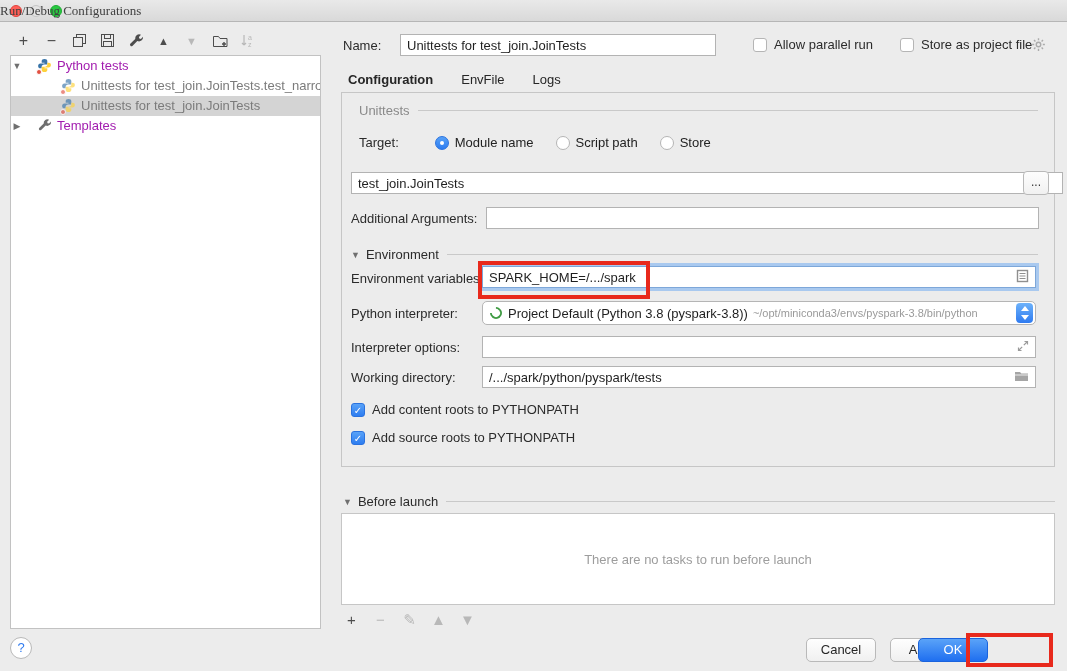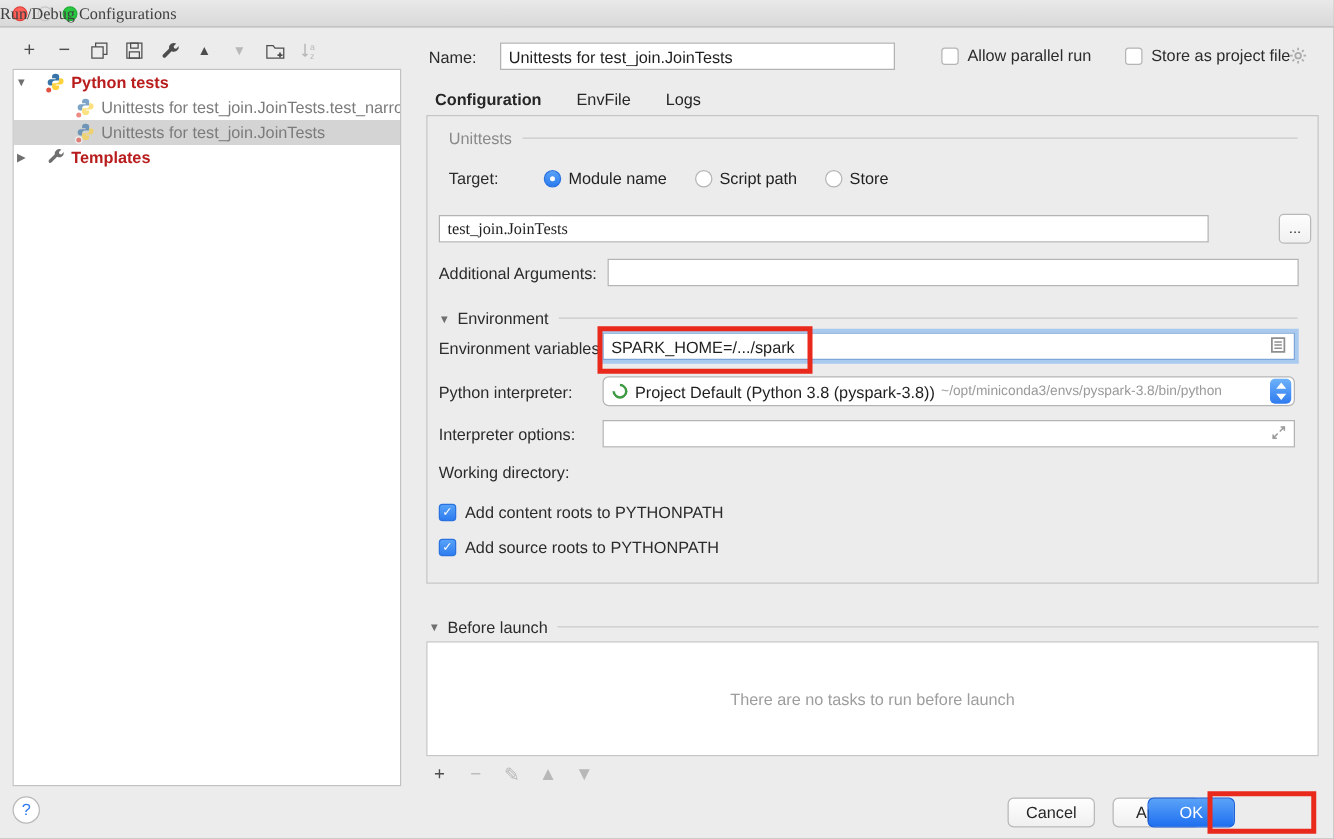--- a/index.html
+++ b/index.html
@@ -37,21 +37,21 @@
   }
   .tree-row { position:relative; height:20px; line-height:20px; white-space:nowrap;
               display:flex; align-items:center; overflow:hidden; }
   .tree-row.selected { background:#d4d4d4; }
   .tree-arrow { width:12px; text-align:center; font-size:9px; color:#6f6f6f; flex:0 0 12px; }
   .tree-ico { flex:0 0 16px; height:16px; position:relative; margin-right:4px; }
   .tree-ico svg { display:block; }
   .tree-ico .badge { position:absolute; left:-1px; bottom:-1px; width:6px; height:6px;
                      border-radius:50%; background:#e25041; border:1px solid #fff; }
   .tree-label { font-size:13px; }
-  .tree-row.group .tree-label { font-weight:bold; color:#b91c1c; }
+  .tree-row.group .tree-label { font-weight:normal; color:#a21caf; }
   .tree-row.child .tree-label { color:#7b7b7b; }
   .tree-row.child { padding-left:50px; }
   .tree-row.faded .tree-ico { opacity:.65; }
 
   
   .lbl { color:#2b2b2b; }
   .field {
     background:#fff; border:1px solid #b3b3b3; height:22px; font-size:13px;
     padding:0 6px; color:#1f1f1f; font-family:"Liberation Sans","DejaVu Sans",sans-serif;
   }
@@ -86,21 +86,21 @@
 
   .target-row { position:absolute; left:17px; top:42px; display:flex; align-items:center; }
   .radio { width:14px; height:14px; border-radius:50%; border:1px solid #b5b5b5; background:#fff;
            margin:0 6px 0 22px; position:relative; flex:0 0 14px; }
   .radio.sel { background:linear-gradient(#57a1f8,#2d7cf0); border-color:#2a72df; }
   .radio.sel::after { content:""; position:absolute; left:4px; top:4px; width:4px; height:4px;
                       border-radius:50%; background:#fff; }
   .target-row .rlabel { color:#222; }
   .target-lbl { margin-right:14px; }
 
-  .module-field { position:absolute; left:9px; top:79px; width:616px;font-family:Liberation Serif, serif; }
+  .module-field { position:absolute; left:9px; top:79px; width:712px; }
   .browse-btn { position:absolute; left:681px; top:78px; width:26px; height:24px;
                 background:linear-gradient(#fdfdfd,#f1f1f1); border:1px solid #b9b9b9;
                 border-radius:4px; font-size:12px; color:#333; text-align:center; line-height:21px; }
   .addargs-lbl { position:absolute; left:9px; top:118px; }
   .addargs-field { position:absolute; left:144px; top:114px; width:553px; }
 
   .form-lbl { position:absolute; left:9px; }
   .form-field { position:absolute; left:140px; width:554px; }
   .env-lbl { top:178px; } 
   .env-field { top:173px; height:22px; border-color:#7da7d9;
@@ -331,20 +331,30 @@
       <span></span>
       <span class="spacer"></span>
       <span>
         <svg width="12" height="12" viewBox="0 0 12 12">
             <path d="M7.5 1.5h3v3M10.5 1.5 6.8 5.2M4.5 10.5h-3v-3M1.5 10.5l3.7-3.7" stroke="#9a9a9a" fill="none" stroke-width="1.2"></path>
           </svg>
       </span>
     </div>
 
     <span class="lbl form-lbl wd-lbl">Working directory:</span>
+    <div class="field form-field wd-field">
+      <span>/.../spark/python/pyspark/tests</span>
+      <span class="spacer"></span>
+      <span>
+        <svg width="15" height="12" viewBox="0 0 15 12">
+            <path d="M1 2h5l1.3 1.6H14V11H1z" fill="#a5a5a5"></path>
+            <path d="M1 5h13" stroke="#ececec" stroke-width="1"></path>
+          </svg>
+      </span>
+    </div>
 
     <span class="pcheck pc1">
       <span class="cb checked">✓</span>
       <span>Add content roots to PYTHONPATH</span>
     </span>
     <span class="pcheck pc2">
       <span class="cb checked">✓</span>
       <span>Add source roots to PYTHONPATH</span>
     </span>
   </div>

